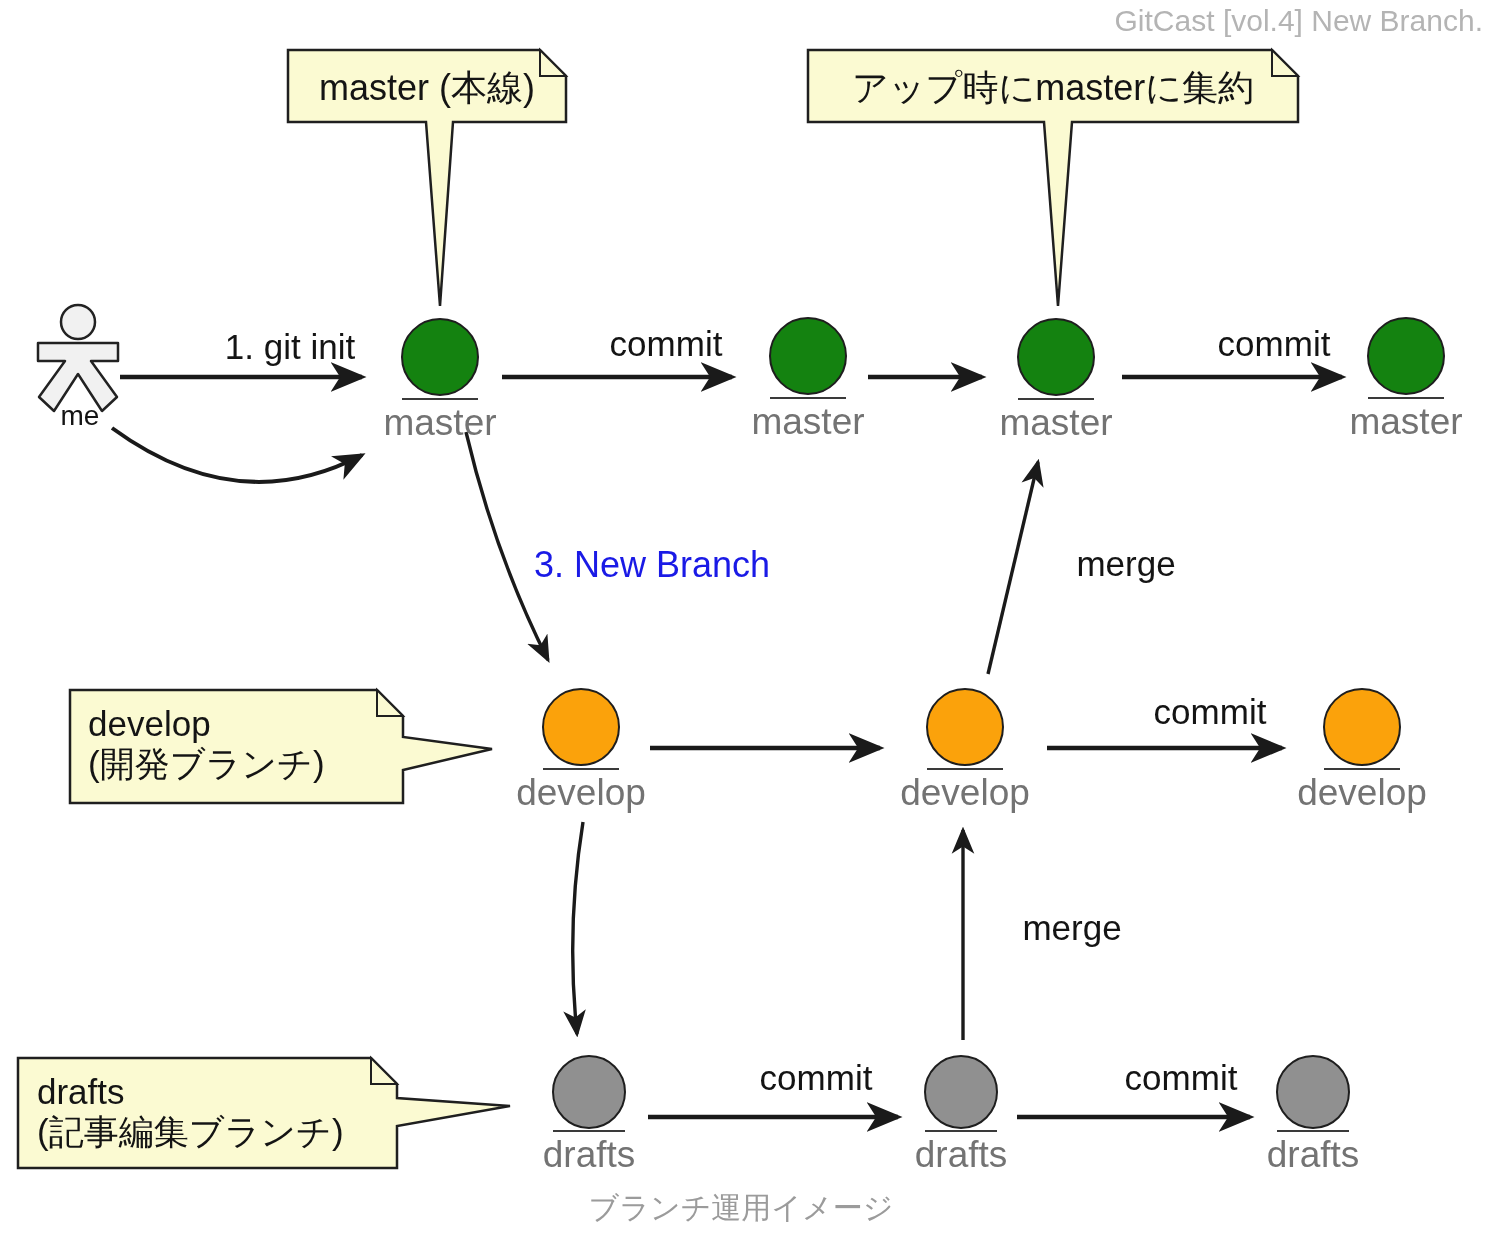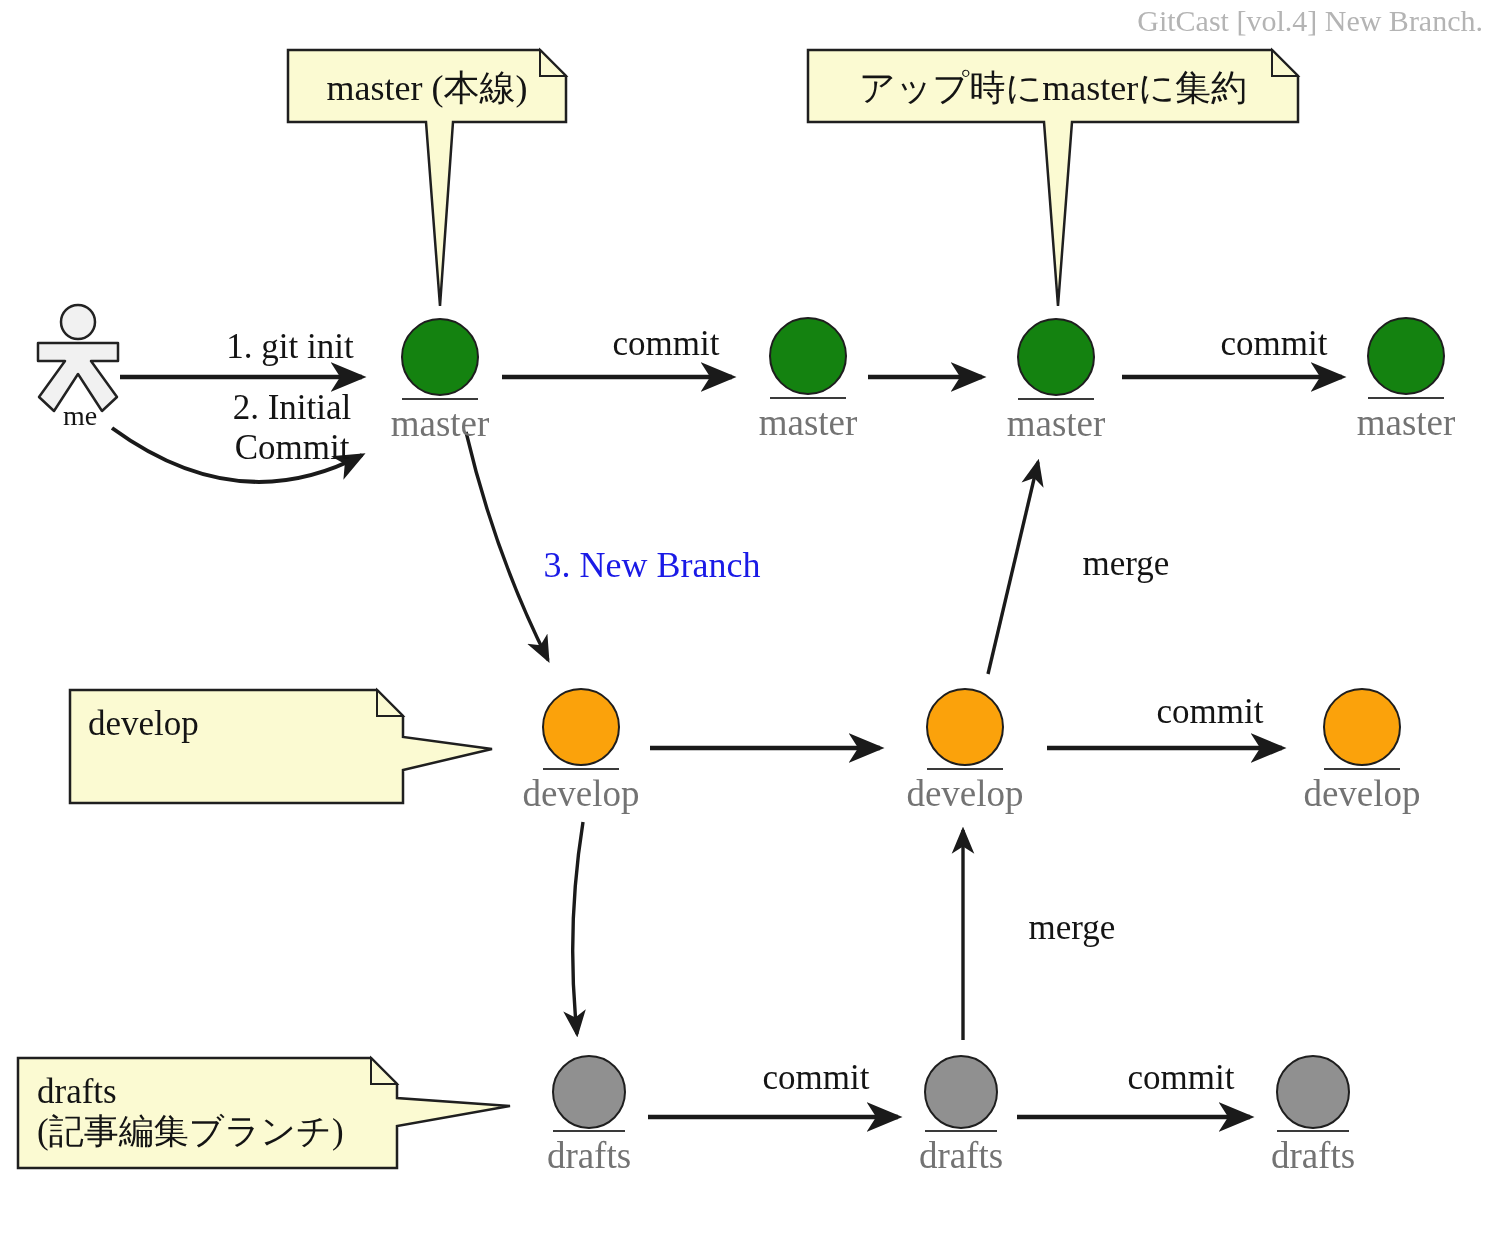--- a/index.html
+++ b/index.html
@@ -1,18 +1,18 @@
 <!DOCTYPE html>
 <html><head>
 <meta charset="utf-8">
 <style>
   html,body { margin:0; padding:0; background:#ffffff; }
   .stage {
     position:relative; width:1511px; height:1250px; background:#ffffff;
-    font-family:Liberation Serif, serif; overflow:hidden; color:#141414;
+    font-family:Liberation Sans, sans-serif; overflow:hidden; color:#141414;
   }
   .stage svg { position:absolute; left:0; top:0; }
   .txt { position:absolute; white-space:nowrap; }
   .center { transform:translateX(-50%); text-align:center; }
   .page-title { font-size:30px; color:#b4b4b4; top:4px; right:28px; }
   .note-label { font-size:36px; color:#141414; }
   .note-lines { font-size:35px; line-height:1.14; color:#141414; }
   .node-label { font-size:37px; color:#737373; }
   .edge-label { font-size:35px; color:#141414;margin-left:44px; }
   .two-line { line-height:1.15; }
@@ -92,33 +92,30 @@
   </svg>
 
   <div class="txt page-title">GitCast [vol.4] New Branch.</div>
 
   <div class="txt note-label center" style="left:427px; top:64px;">master (本線)</div>
   <div class="txt note-label center" style="left:1053px; top:64px;">アップ時にmasterに集約</div>
 
   <div class="txt me-label center" style="left:80px; top:400px;">me</div>
 
   <div class="txt edge-label center" style="left:246px; top:327px;">1. git init</div>
-  <div class="txt edge-label center two-line" style="left:248px; top:388px;">
-    <div>2. Initial</div>
-    <div>Commit</div>
-  </div>
 
   <div class="txt edge-label center" style="left:622px; top:324px;">commit</div>
   <div class="txt edge-label center" style="left:1230px; top:324px;">commit</div>
 
   <div class="txt blue-label center" style="left:652px; top:544px;">3. New Branch</div>
   <div class="txt edge-label center" style="left:1082px; top:544px;">merge</div>
 
   <div class="txt note-lines" style="left:88px; top:704px;">
     <div>develop</div>
+    <div>(開発ブランチ)</div>
   </div>
 
   <div class="txt edge-label center" style="left:1166px; top:692px;">commit</div>
 
   <div class="txt edge-label center" style="left:1028px; top:908px;">merge</div>
 
   <div class="txt note-lines" style="left:37px; top:1072px;">
     <div>drafts</div>
     <div>(記事編集ブランチ)</div>
   </div>
@@ -132,14 +129,15 @@
   <div class="txt node-label center" style="left:1406px; top:401px;">master</div>
 
   <div class="txt node-label center" style="left:581px; top:772px;">develop</div>
   <div class="txt node-label center" style="left:965px; top:772px;">develop</div>
   <div class="txt node-label center" style="left:1362px; top:772px;">develop</div>
 
   <div class="txt node-label center" style="left:589px; top:1134px;">drafts</div>
   <div class="txt node-label center" style="left:961px; top:1134px;">drafts</div>
   <div class="txt node-label center" style="left:1313px; top:1134px;">drafts</div>
 
+  <div class="txt caption center" style="left:741px; top:1188px;">ブランチ運用イメージ</div>
 
 </div>
 
 </body></html>

